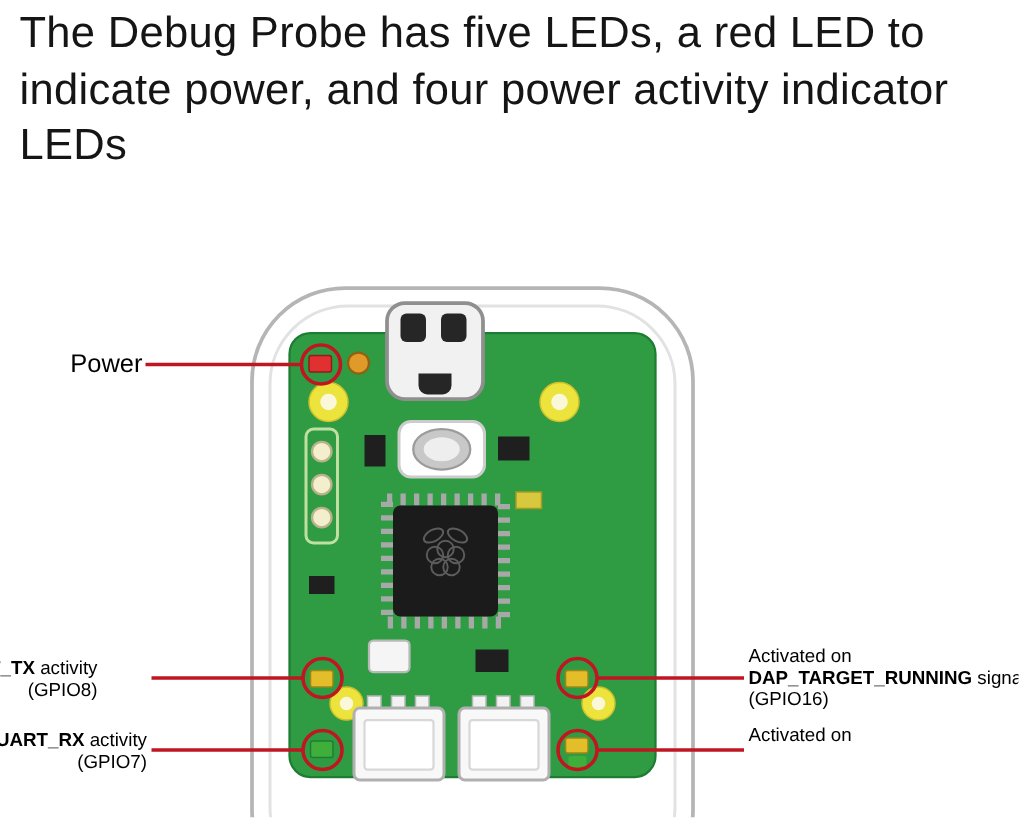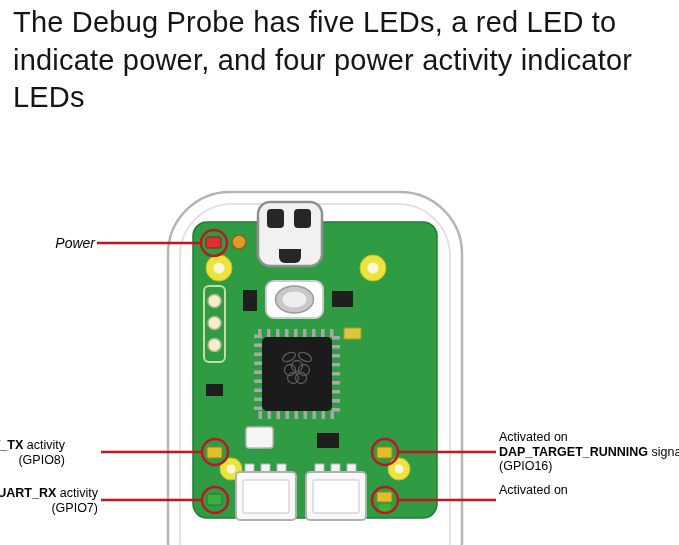--- a/index.html
+++ b/index.html
@@ -30,21 +30,21 @@
   .ann line   { stroke: var(--annotation-red, #c01622); stroke-width: 2.4; }
   .ann circle { stroke: var(--annotation-red, #c01622); stroke-width: 2.4; fill: none; }
 
   .callout {
     position: absolute;
     font-size: 12.5px; line-height: 14.5px; color: #000;
   }
   .callout.ra { text-align: right; }
   .callout .nowrap { white-space: nowrap; }
   .callout b { font-weight: bold; }
-  .power-callout { font-size: 14px; font-style: italic; }
+  .power-callout { font-size: 17px; }
 </style>
 </head>
 <body>
 
 <div class="stage">
 
   <div class="heading">
     <div>The Debug Probe has five LEDs, a red LED to</div>
     <div>indicate power, and four power activity indicator</div>
     <div>LEDs</div>

